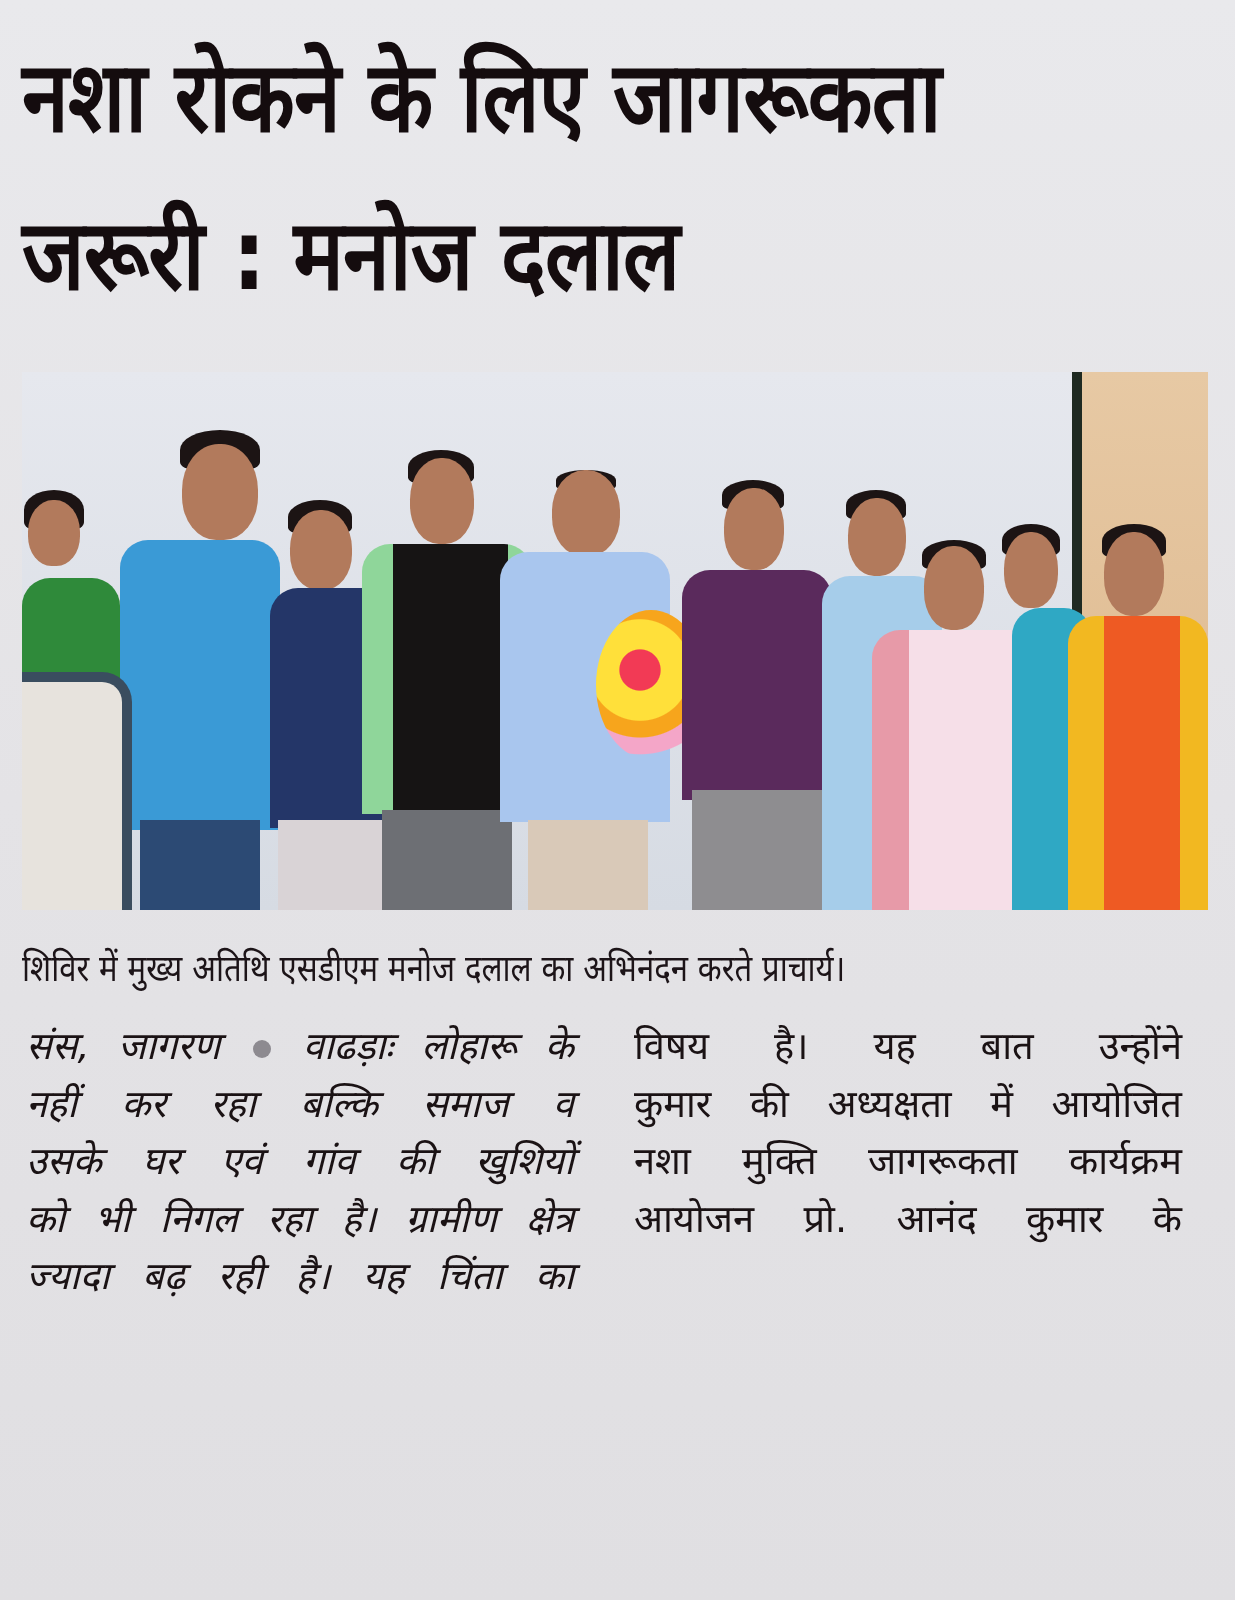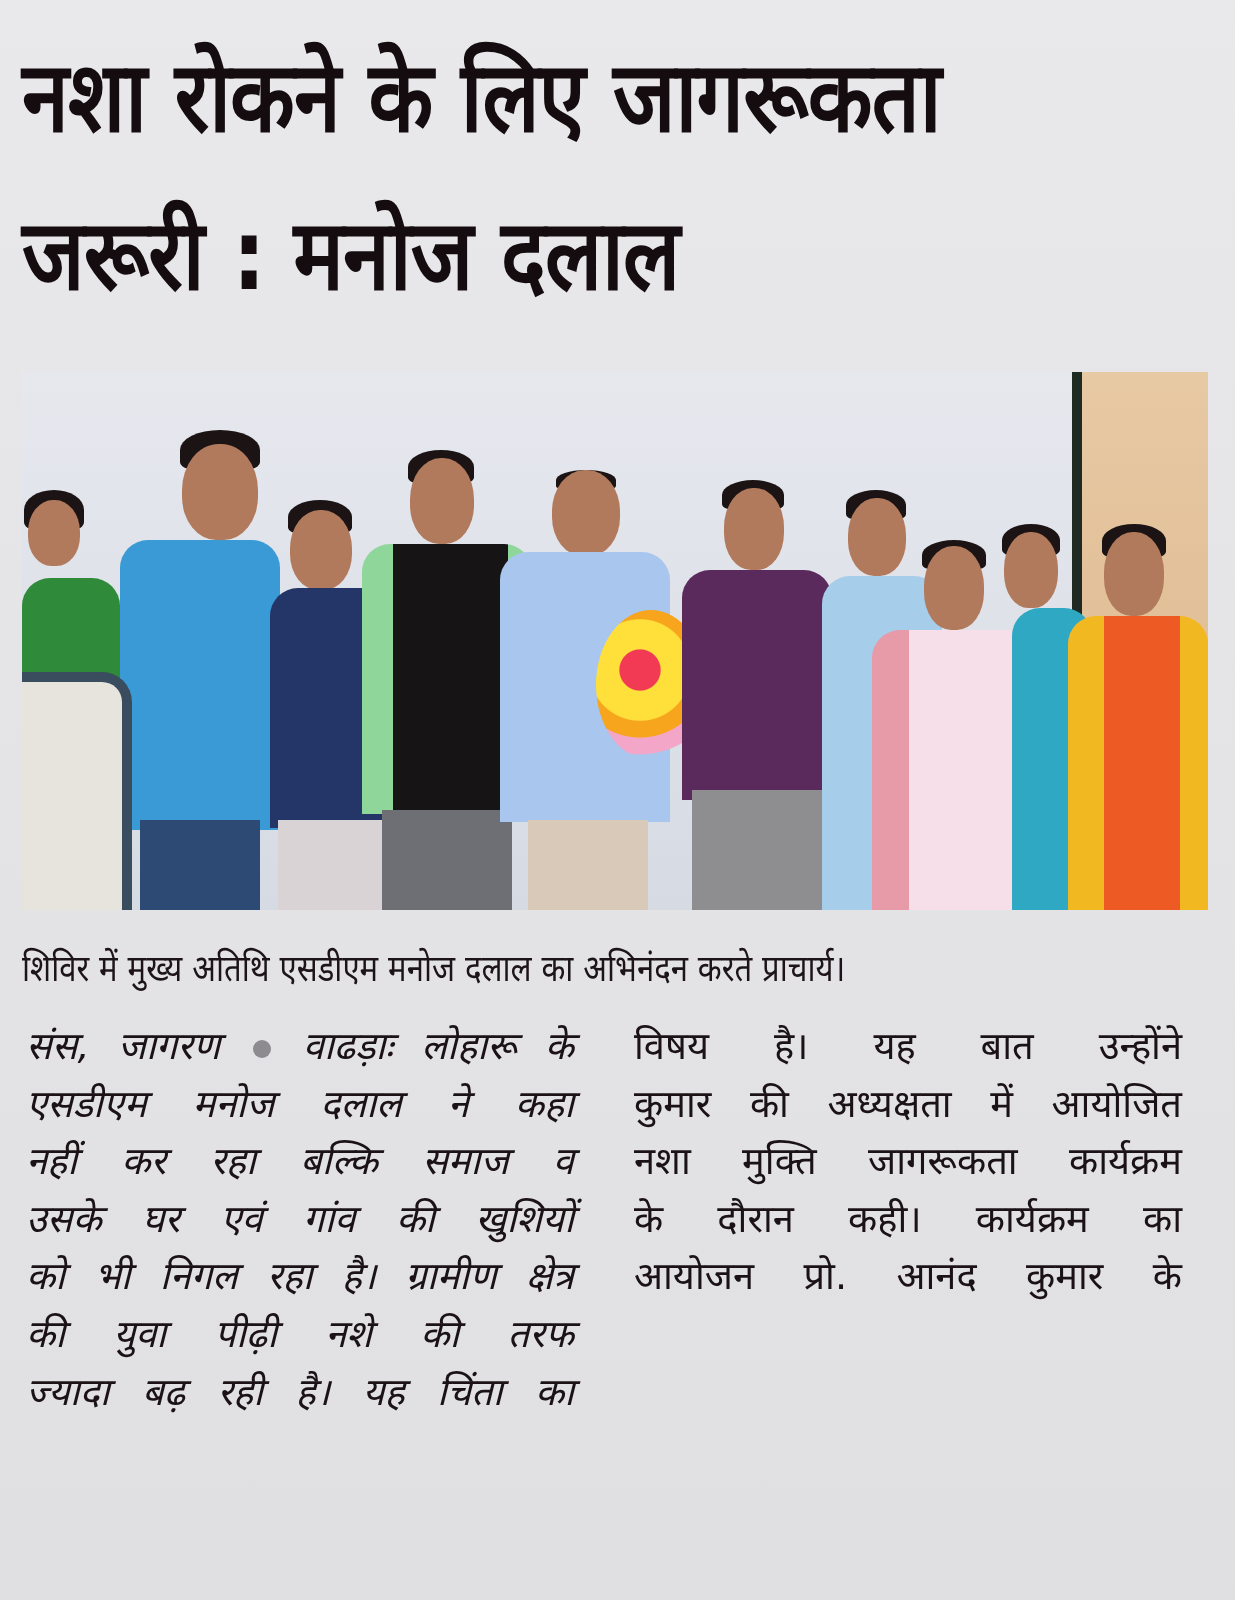--- a/index.html
+++ b/index.html
@@ -134,29 +134,26 @@
 
   <div class="caption">शिविर में मुख्य अतिथि एसडीएम मनोज दलाल का अभिनंदन करते प्राचार्य।</div>
 
   <div class="col col-left">
     <span class="ln">
       <span>संस, जागरण</span>
       <span class="bullet"></span>
       <span>वाढड़ाः</span>
       <span>लोहारू के</span>
     </span>
-    <span class="ln">एसडीएम मनोज दलाल ने कहा</span>
     <span class="ln">नहीं कर रहा बल्कि समाज व</span>
     <span class="ln">उसके घर एवं गांव की खुशियों</span>
     <span class="ln">को भी निगल रहा है। ग्रामीण क्षेत्र</span>
-    <span class="ln">की युवा पीढ़ी नशे की तरफ</span>
     <span class="ln">ज्यादा बढ़ रही है। यह चिंता का</span>
   </div>
 
   <div class="col col-right">
     <span class="ln">विषय है। यह बात उन्होंने</span>
     <span class="ln">कुमार की अध्यक्षता में आयोजित</span>
     <span class="ln">नशा मुक्ति जागरूकता कार्यक्रम</span>
-    <span class="ln">के दौरान कही। कार्यक्रम का</span>
     <span class="ln">आयोजन प्रो. आनंद कुमार के</span>
   </div>
 
 </div>
 
 </body></html>

